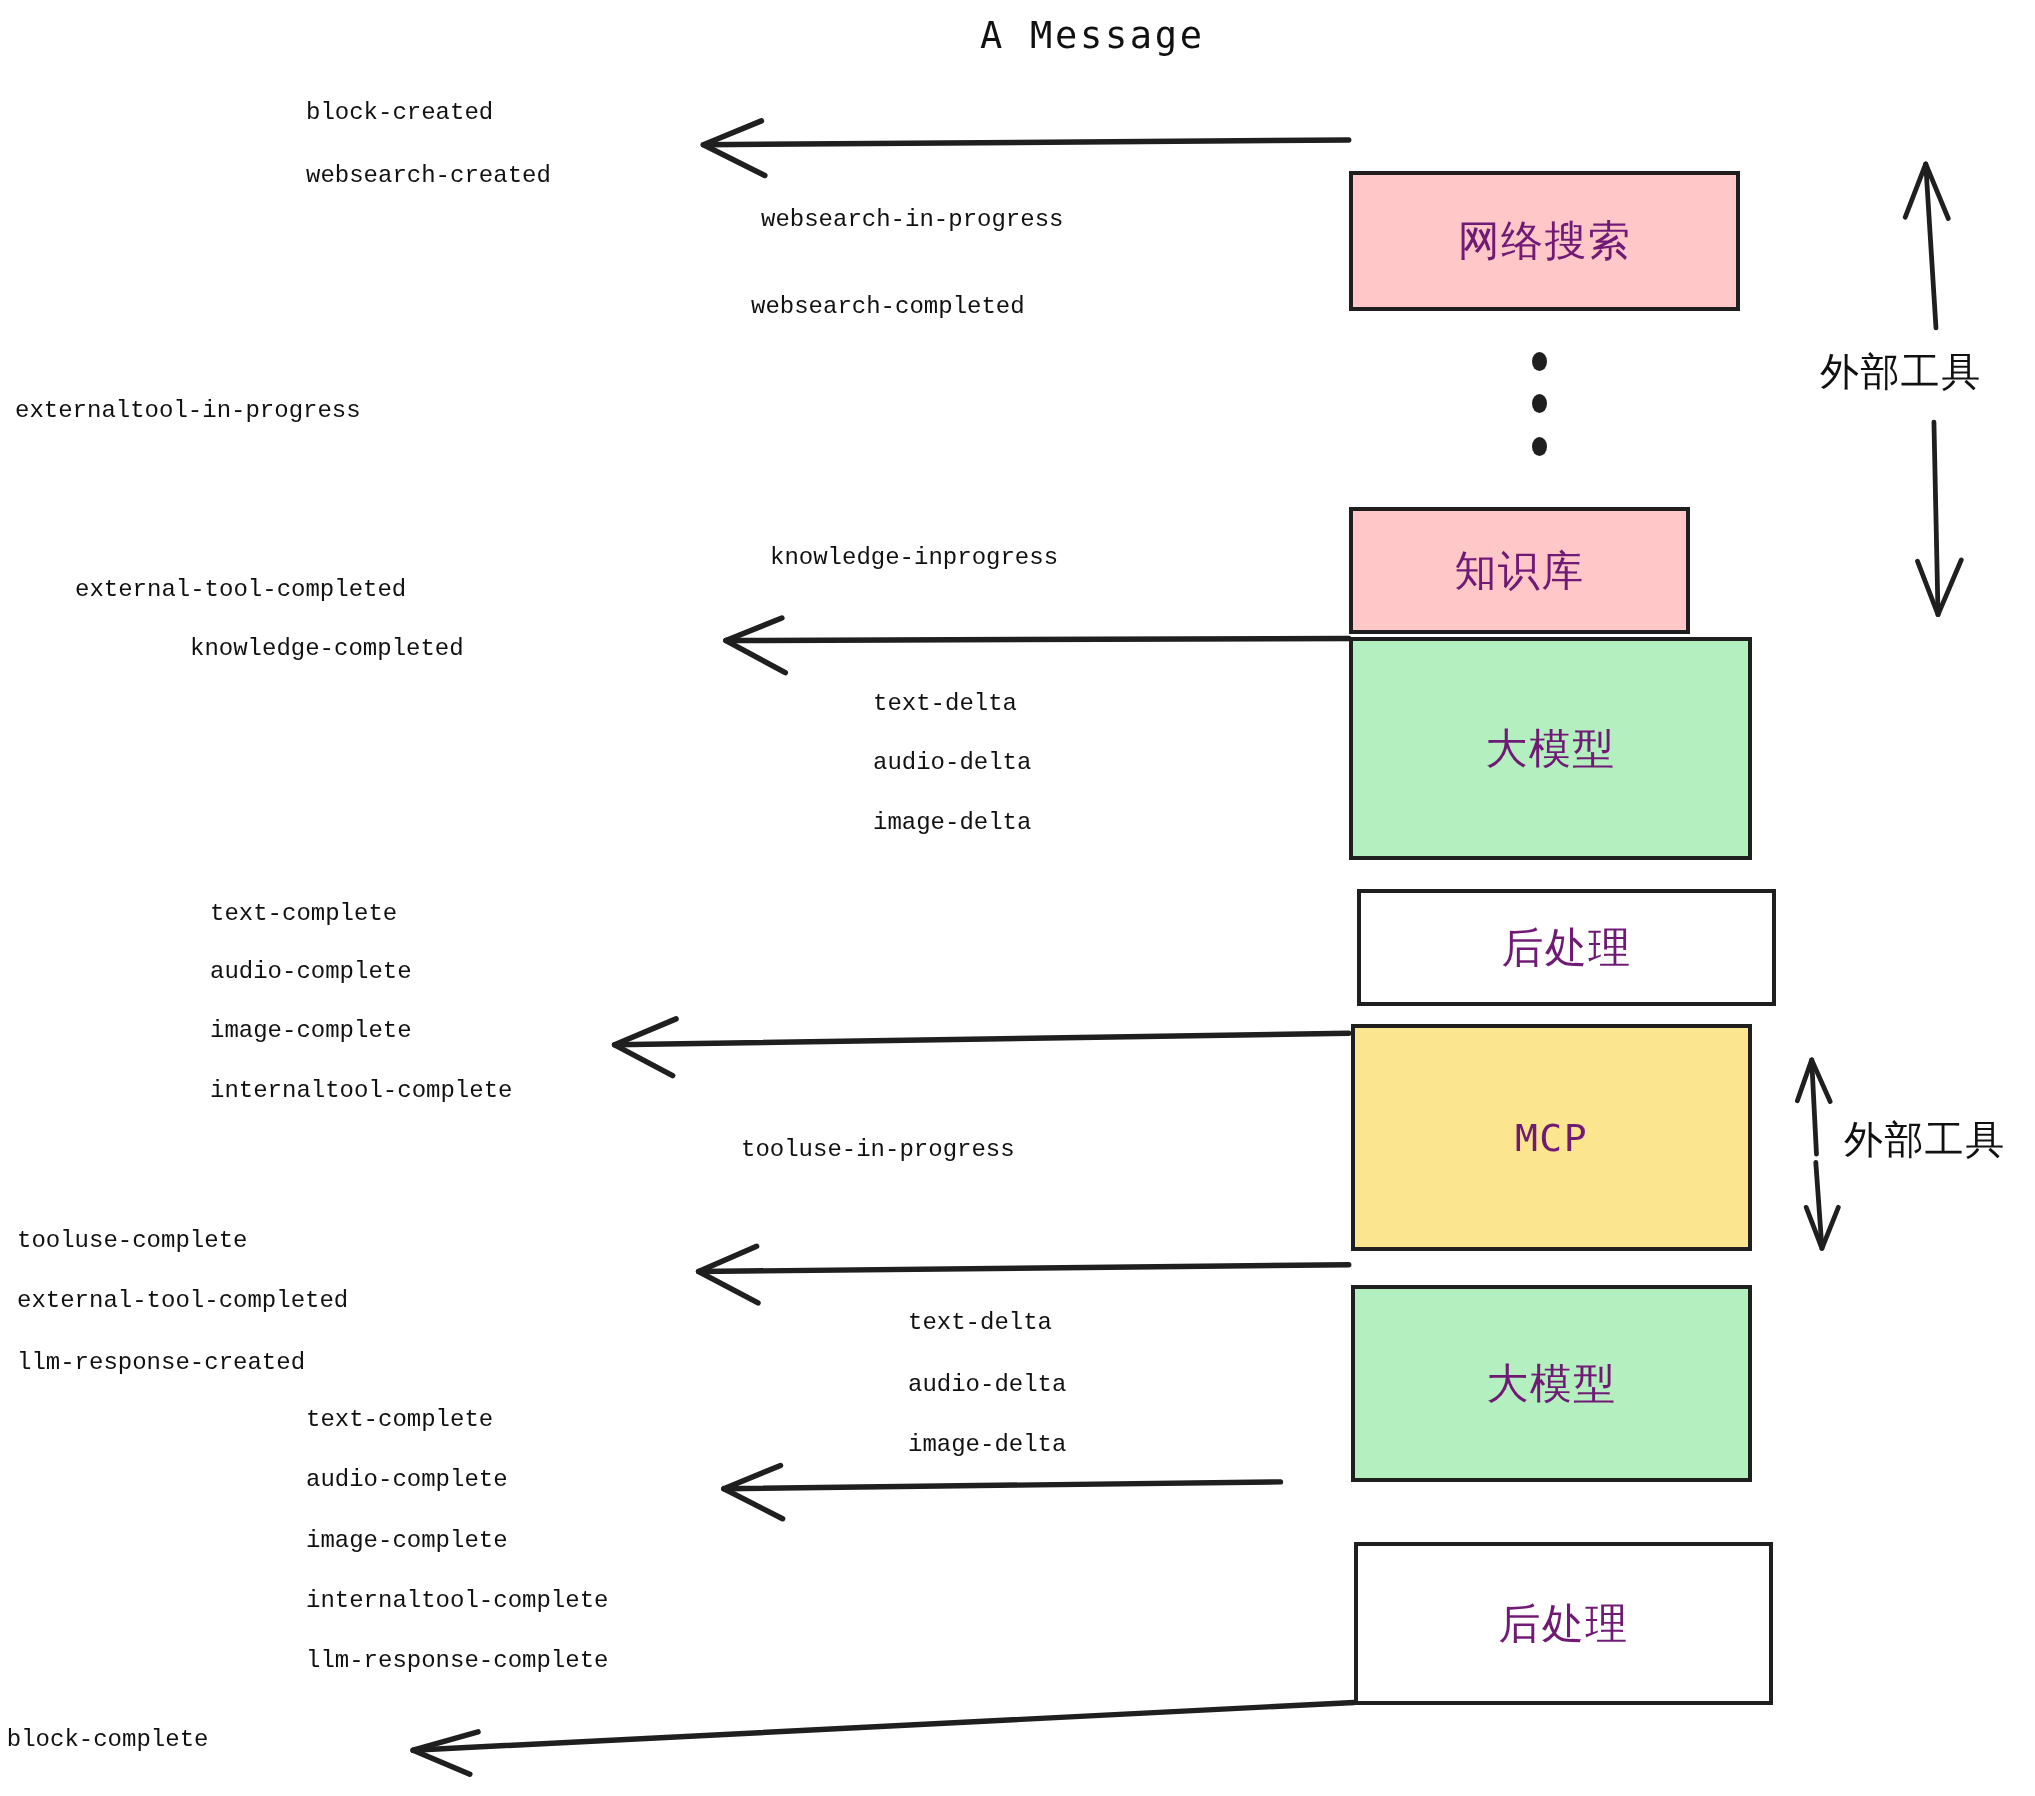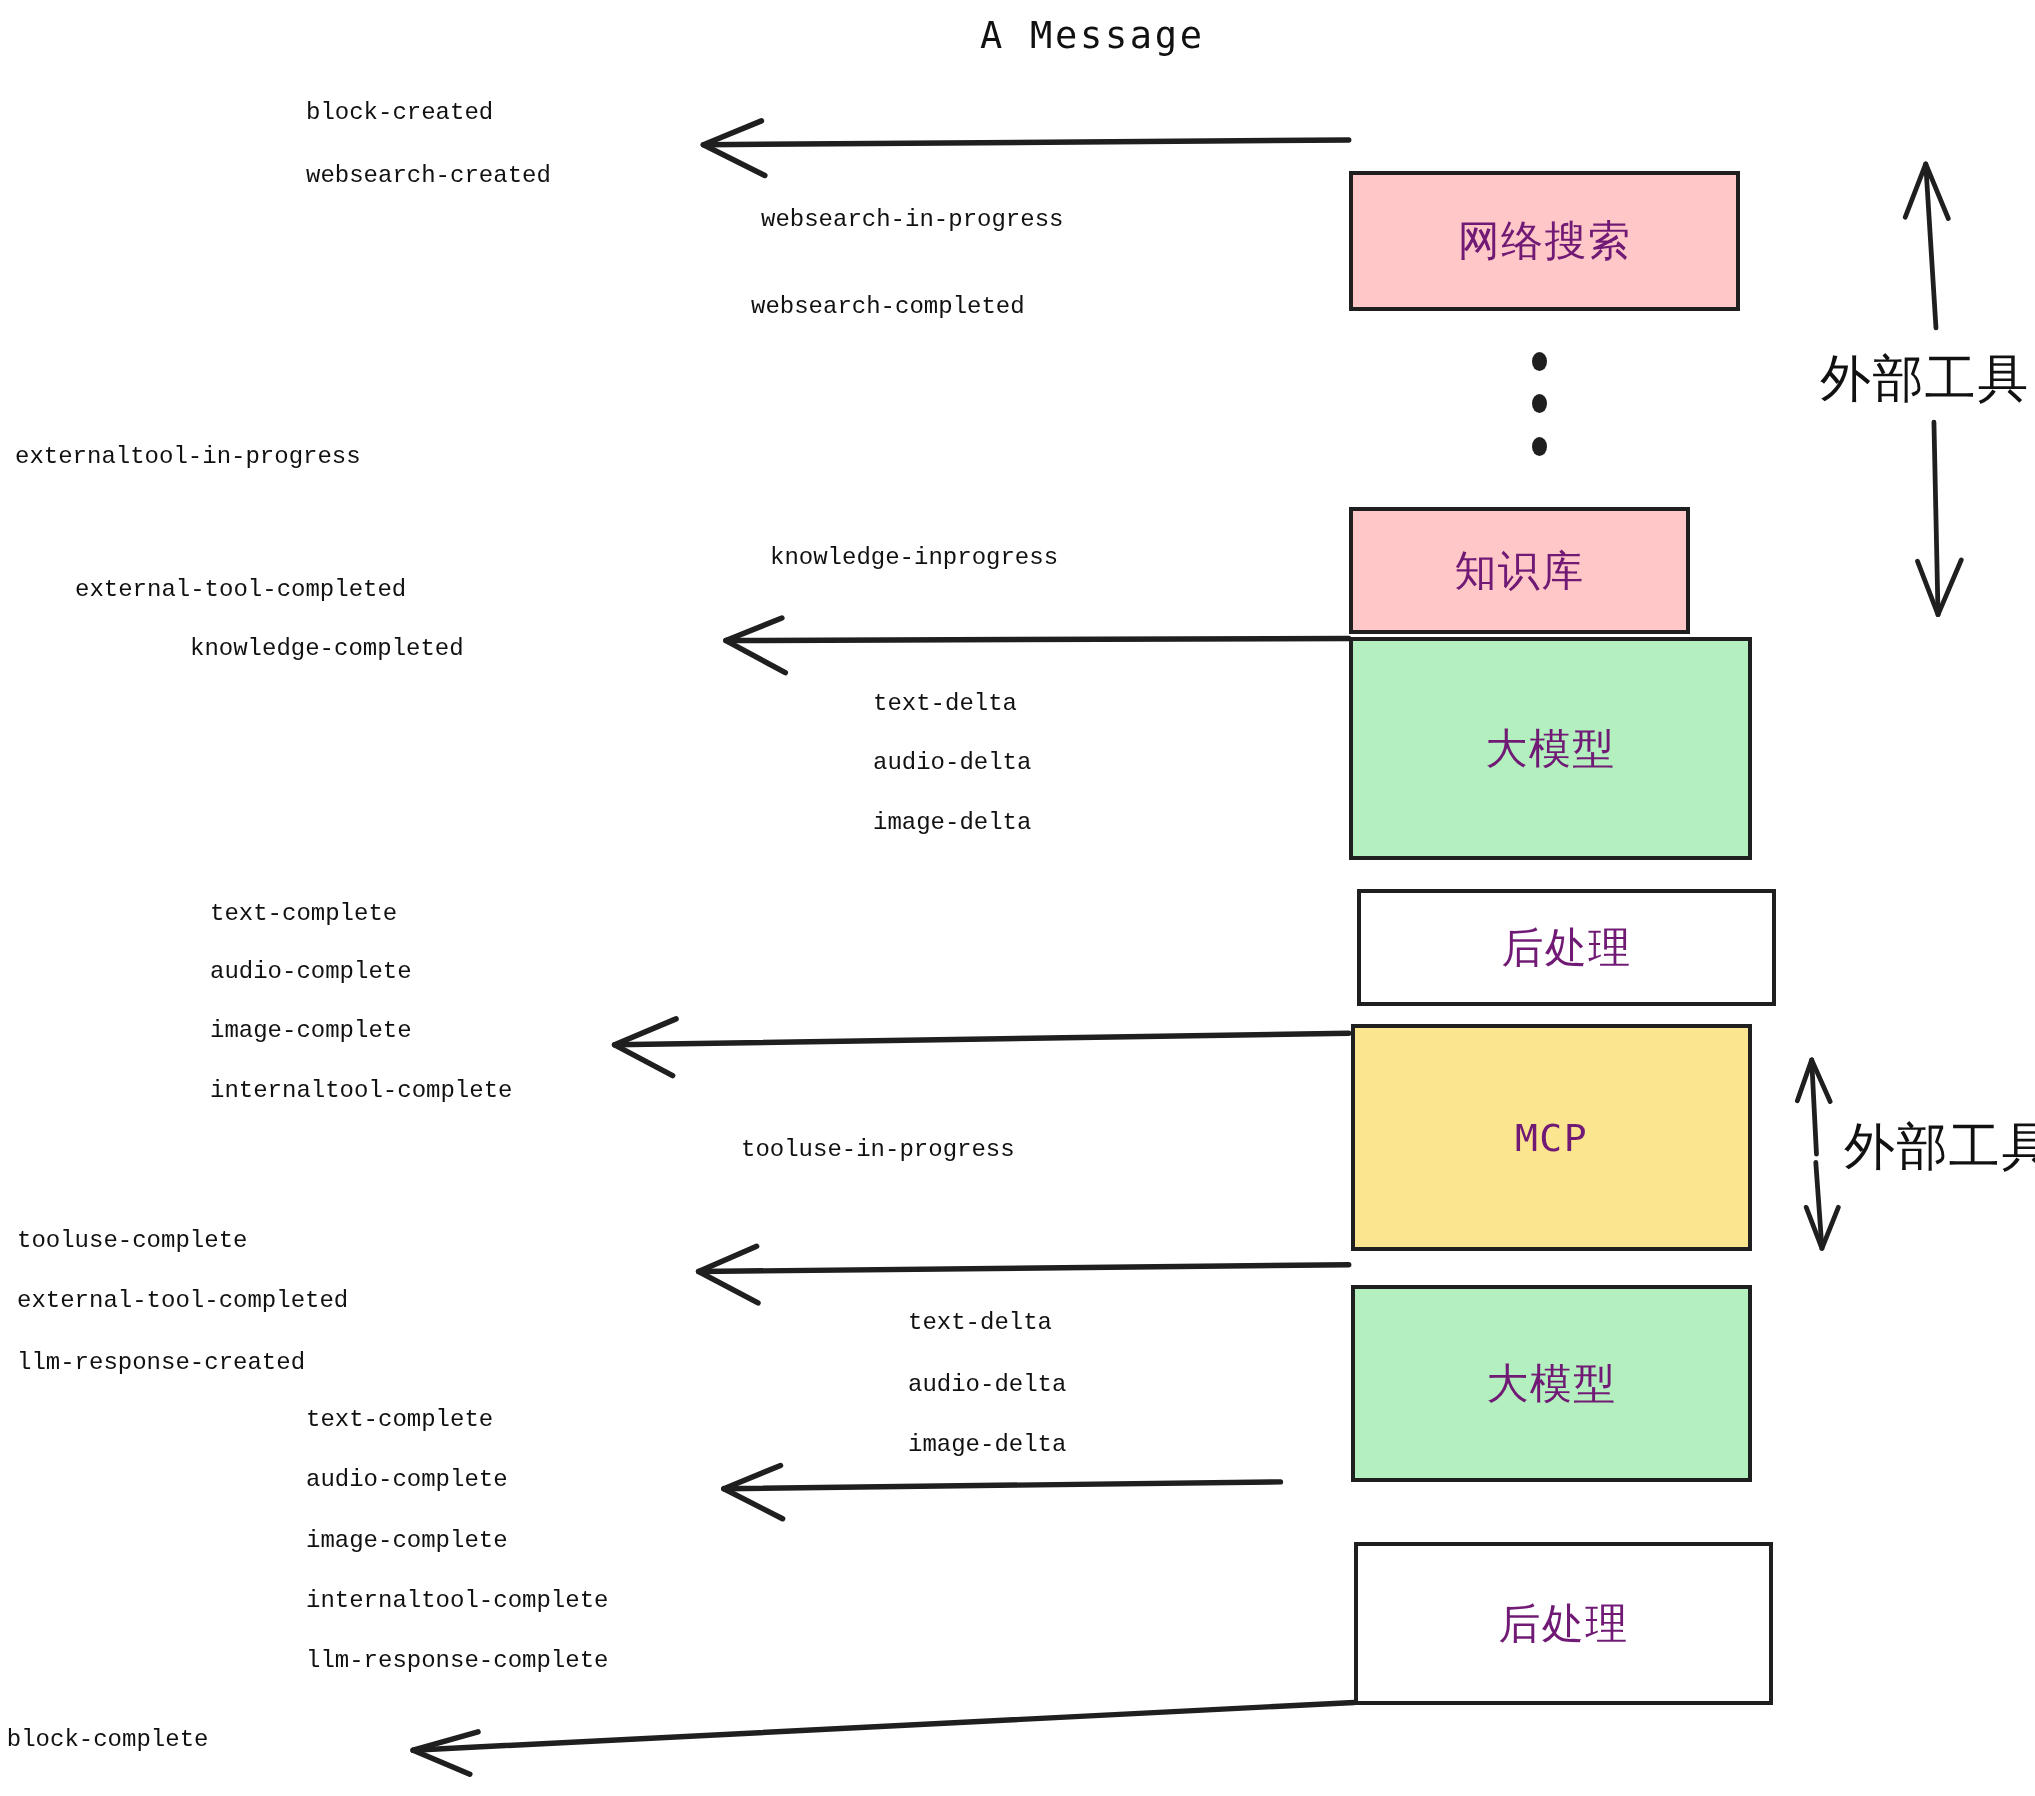--- a/index.html
+++ b/index.html
@@ -43,21 +43,21 @@
   }
   .node.mono{
     font-family:"DejaVu Sans Mono","Liberation Mono",monospace;
     font-size:38px;
   }
   .sidelabel{
     position:absolute;
     white-space:nowrap;
     color:#111111;
     font-family:Liberation Serif, serif;
-    font-size:51px;
+    font-size:39px;
     letter-spacing:1.4px;
   }
   .dot{
     position:absolute;
     width:15px;height:19px;
     background:#1f1f1f;
     border-radius:50%;
   }
   svg.lines{
     position:absolute;
@@ -153,21 +153,21 @@
     <span>后处理</span>
   </div>
 
   <div class="sidelabel" style="left:1820px; top:345px;">外部工具</div>
   <div class="sidelabel" style="left:1844px; top:1113px;">外部工具</div>
 
   <div class="evt" style="left:306px; top:101px;">block-created</div>
   <div class="evt" style="left:306px; top:164px;">websearch-created</div>
   <div class="evt" style="left:748px; top:208px;margin-left:13px;">websearch-in-progress</div>
   <div class="evt" style="left:751px; top:295px;">websearch-completed</div>
-  <div class="evt" style="left:15px; top:399px;margin-top:46px;">externaltool-in-progress</div>
+  <div class="evt" style="left:15px; top:399px;">externaltool-in-progress</div>
   <div class="evt" style="left:770px; top:546px;">knowledge-inprogress</div>
   <div class="evt" style="left:75px; top:578px;">external-tool-completed</div>
   <div class="evt" style="left:190px; top:637px;">knowledge-completed</div>
   <div class="evt" style="left:873px; top:692px;">text-delta</div>
   <div class="evt" style="left:873px; top:751px;">audio-delta</div>
   <div class="evt" style="left:873px; top:811px;">image-delta</div>
   <div class="evt" style="left:210px; top:902px;">text-complete</div>
   <div class="evt" style="left:210px; top:960px;">audio-complete</div>
   <div class="evt" style="left:210px; top:1019px;">image-complete</div>
   <div class="evt" style="left:210px; top:1079px;">internaltool-complete</div>

